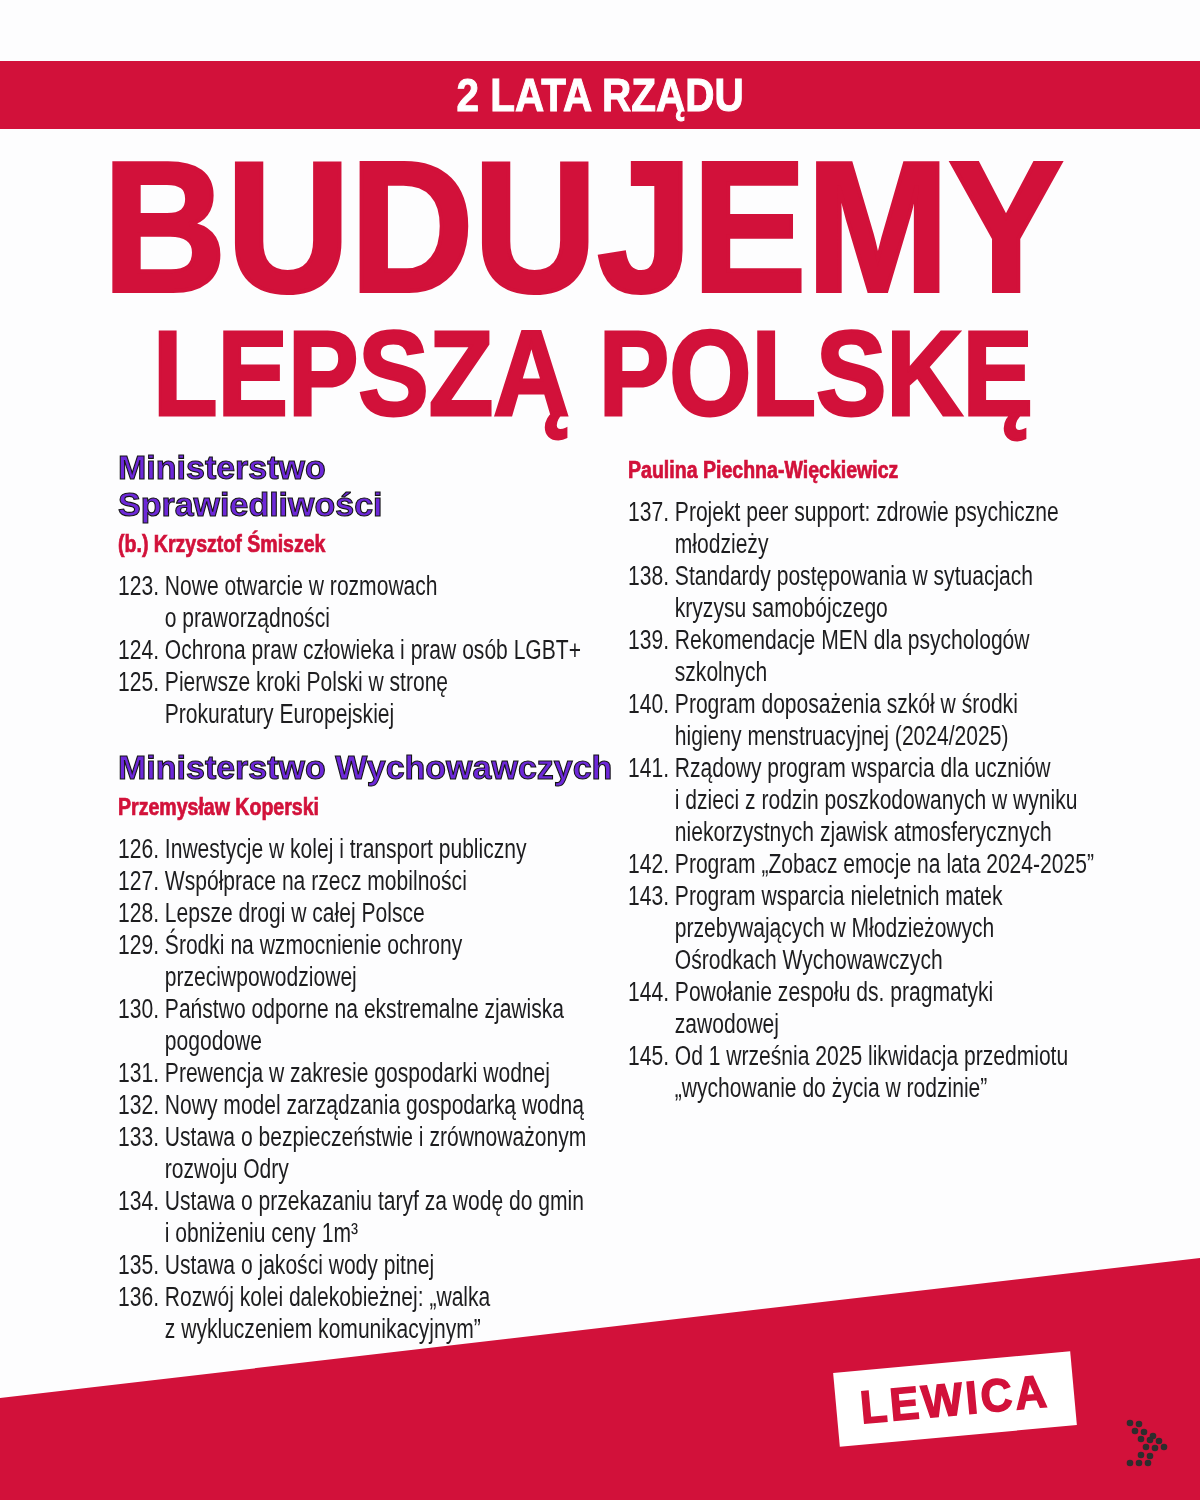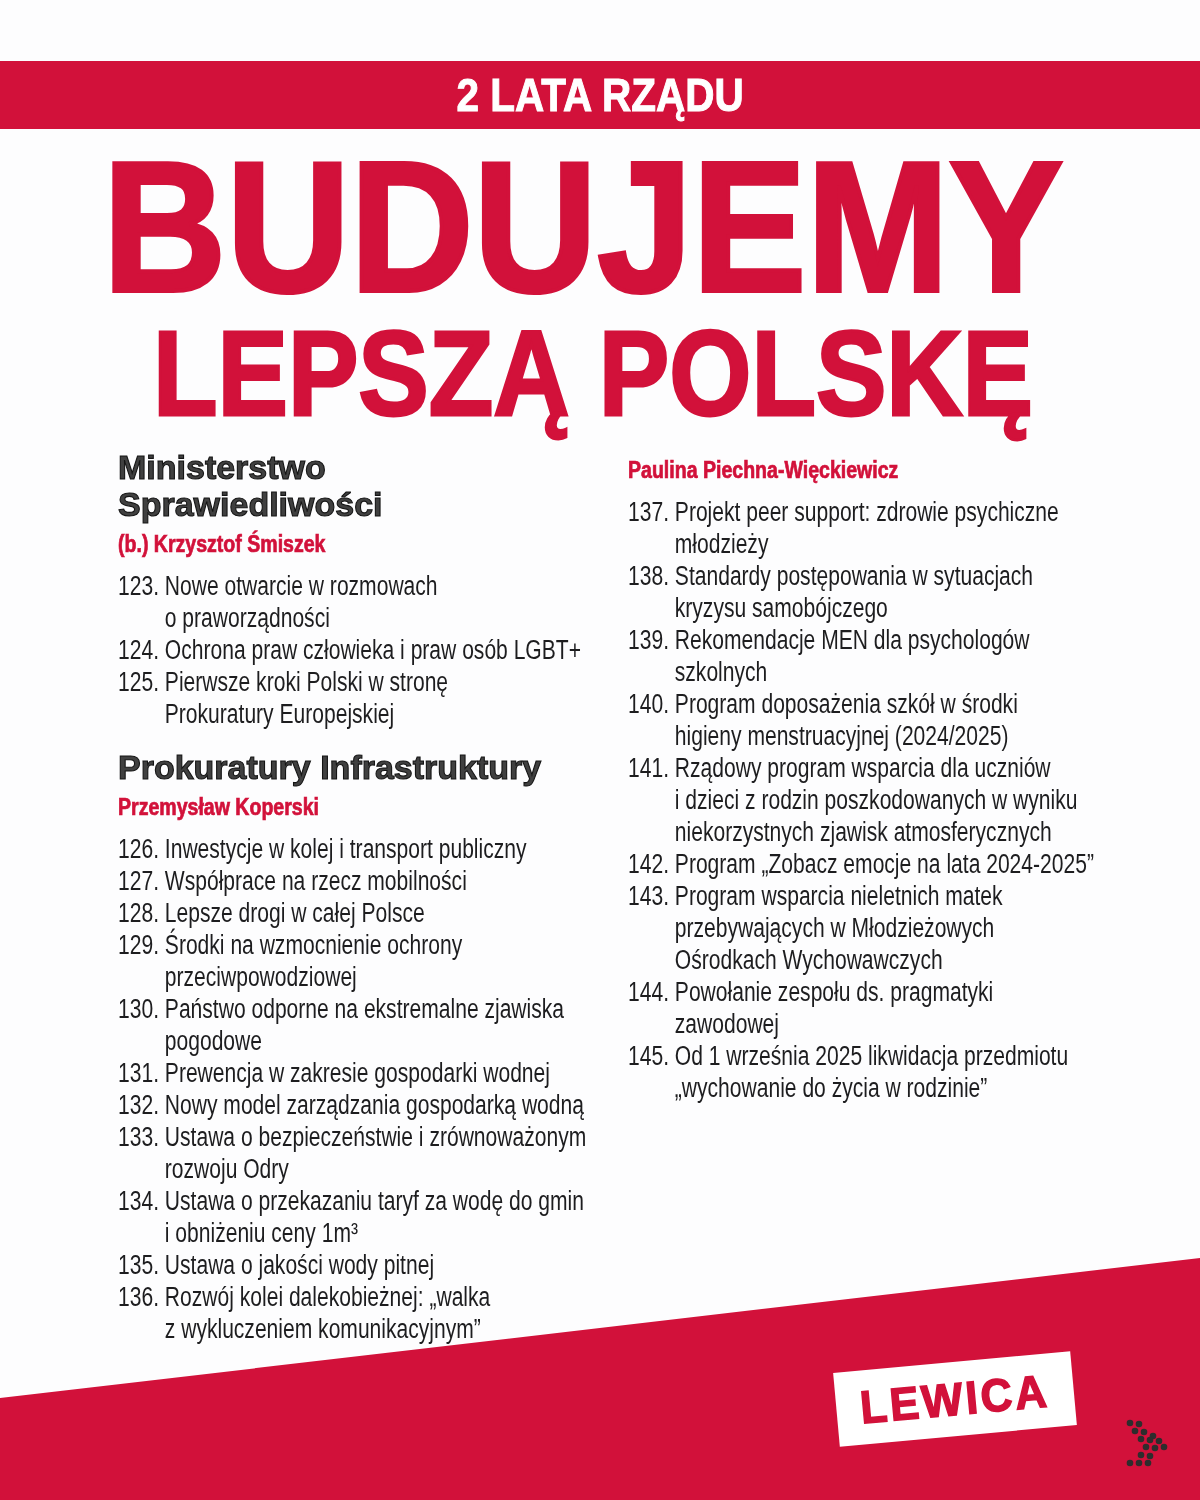--- a/index.html
+++ b/index.html
@@ -17,21 +17,21 @@
   .title1{top:134px;left:583px;font-size:186px;transform:translateX(-50%) scaleX(0.92);
           -webkit-text-stroke:4px #D2113A;}
   .title2{top:313px;left:593px;font-size:120px;transform:translateX(-50%) scaleX(0.88);
           -webkit-text-stroke:3px #D2113A;}
 
   
   .column{position:absolute;width:520px;}
   .col0{left:118px;top:449px;}
   .col1{left:628px;top:449px;}
   .section + .section{margin-top:19px;}
-  .sec-heading{font-size:34px;font-weight:bold;color:#404040;line-height:37px;
+  .sec-heading{font-size:34px;font-weight:bold;color:#6d28d9;line-height:37px;
                -webkit-text-stroke:1.1px #141414;letter-spacing:0;white-space:nowrap;}
   .minister{margin-top:8px;font-size:23px;font-weight:bold;color:#D2113A;line-height:27px;
             transform:scaleX(0.85);transform-origin:0 0;-webkit-text-stroke:0.7px #D2113A;white-space:nowrap;}
   .items{margin-top:12px;font-size:27px;color:#1D1D1F;line-height:32px;
          transform:scaleX(0.78);transform-origin:0 0;width:780px;}
   .item{padding-left:60px;text-indent:-60px;white-space:nowrap;}
 
   
   .diagonal{position:absolute;left:0;top:1258px;width:1200px;height:242px;background:#D2113A;
             clip-path:polygon(0 140px,1200px 0,1200px 242px,0 242px);}
@@ -62,21 +62,21 @@
         <div class="section">
           <div class="sec-heading">Ministerstwo<br>Sprawiedliwości</div>
           <div class="minister">(b.) Krzysztof Śmiszek</div>
           <div class="items">
             <div class="item">123. Nowe otwarcie w rozmowach<br>o praworządności</div>
             <div class="item">124. Ochrona praw człowieka i praw osób LGBT+</div>
             <div class="item">125. Pierwsze kroki Polski w stronę<br>Prokuratury Europejskiej</div>
           </div>
         </div>
         <div class="section">
-          <div class="sec-heading">Prokuratury Infrastruktury</div>
+          <div class="sec-heading">Ministerstwo Wychowawczych</div>
           <div class="minister">Przemysław Koperski</div>
           <div class="items">
             <div class="item">126. Inwestycje w kolej i transport publiczny</div>
             <div class="item">127. Współprace na rzecz mobilności</div>
             <div class="item">128. Lepsze drogi w całej Polsce</div>
             <div class="item">129. Środki na wzmocnienie ochrony<br>przeciwpowodziowej</div>
             <div class="item">130. Państwo odporne na ekstremalne zjawiska<br>pogodowe</div>
             <div class="item">131. Prewencja w zakresie gospodarki wodnej</div>
             <div class="item">132. Nowy model zarządzania gospodarką wodną</div>
             <div class="item">133. Ustawa o bezpieczeństwie i zrównoważonym<br>rozwoju Odry</div>

